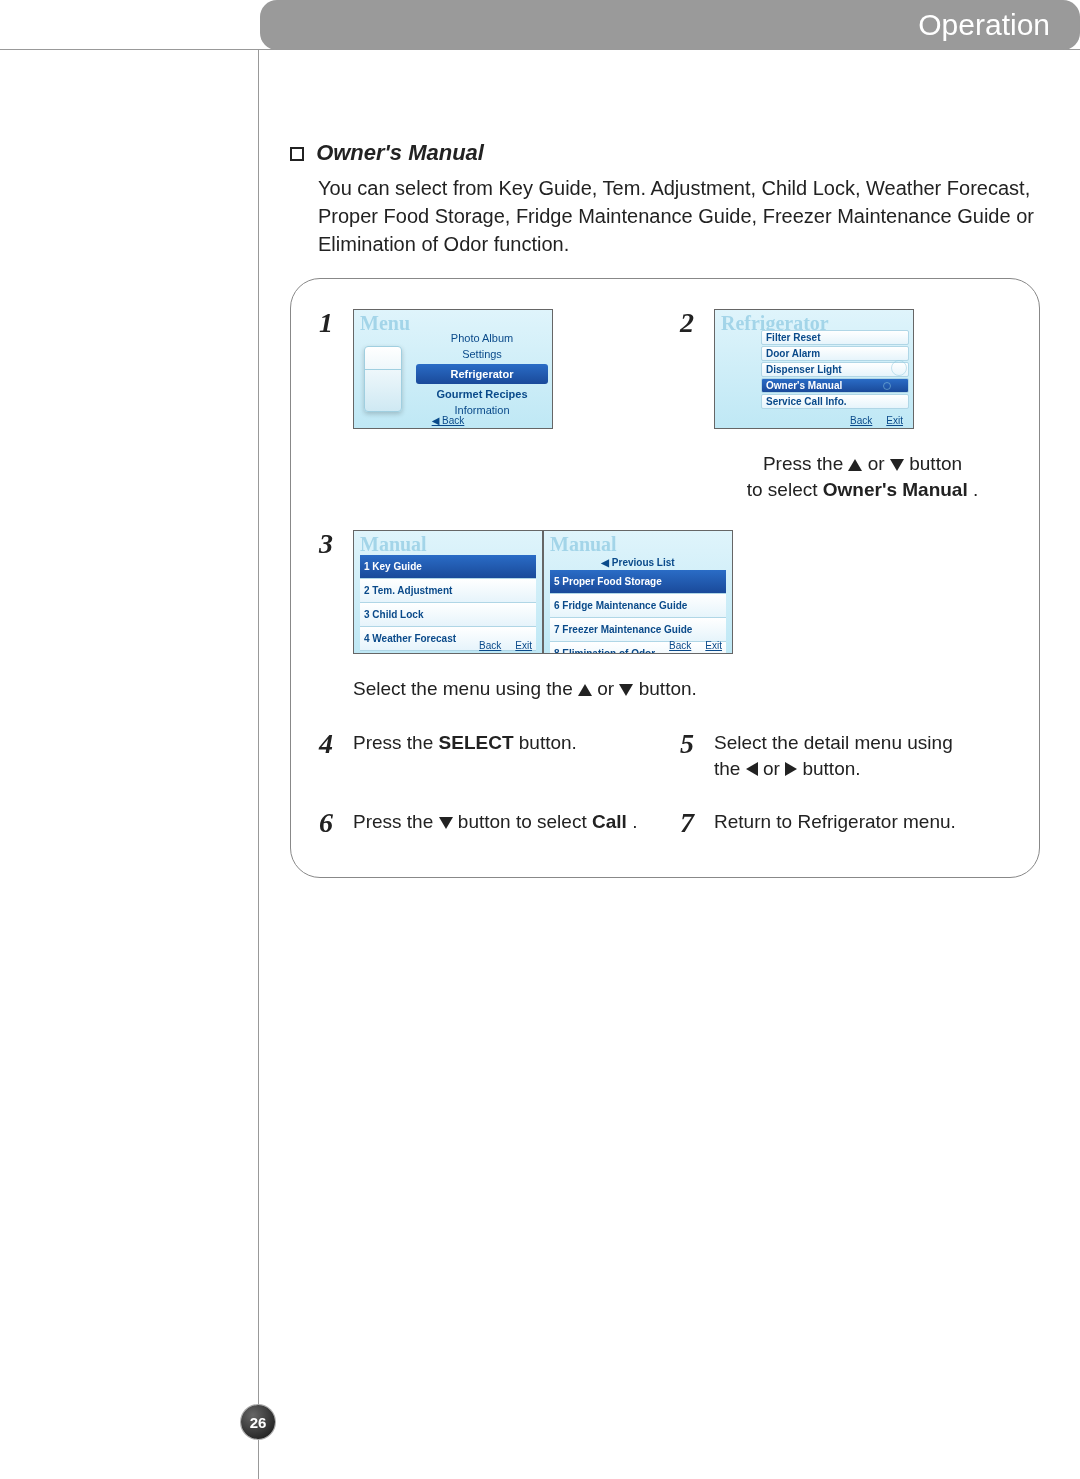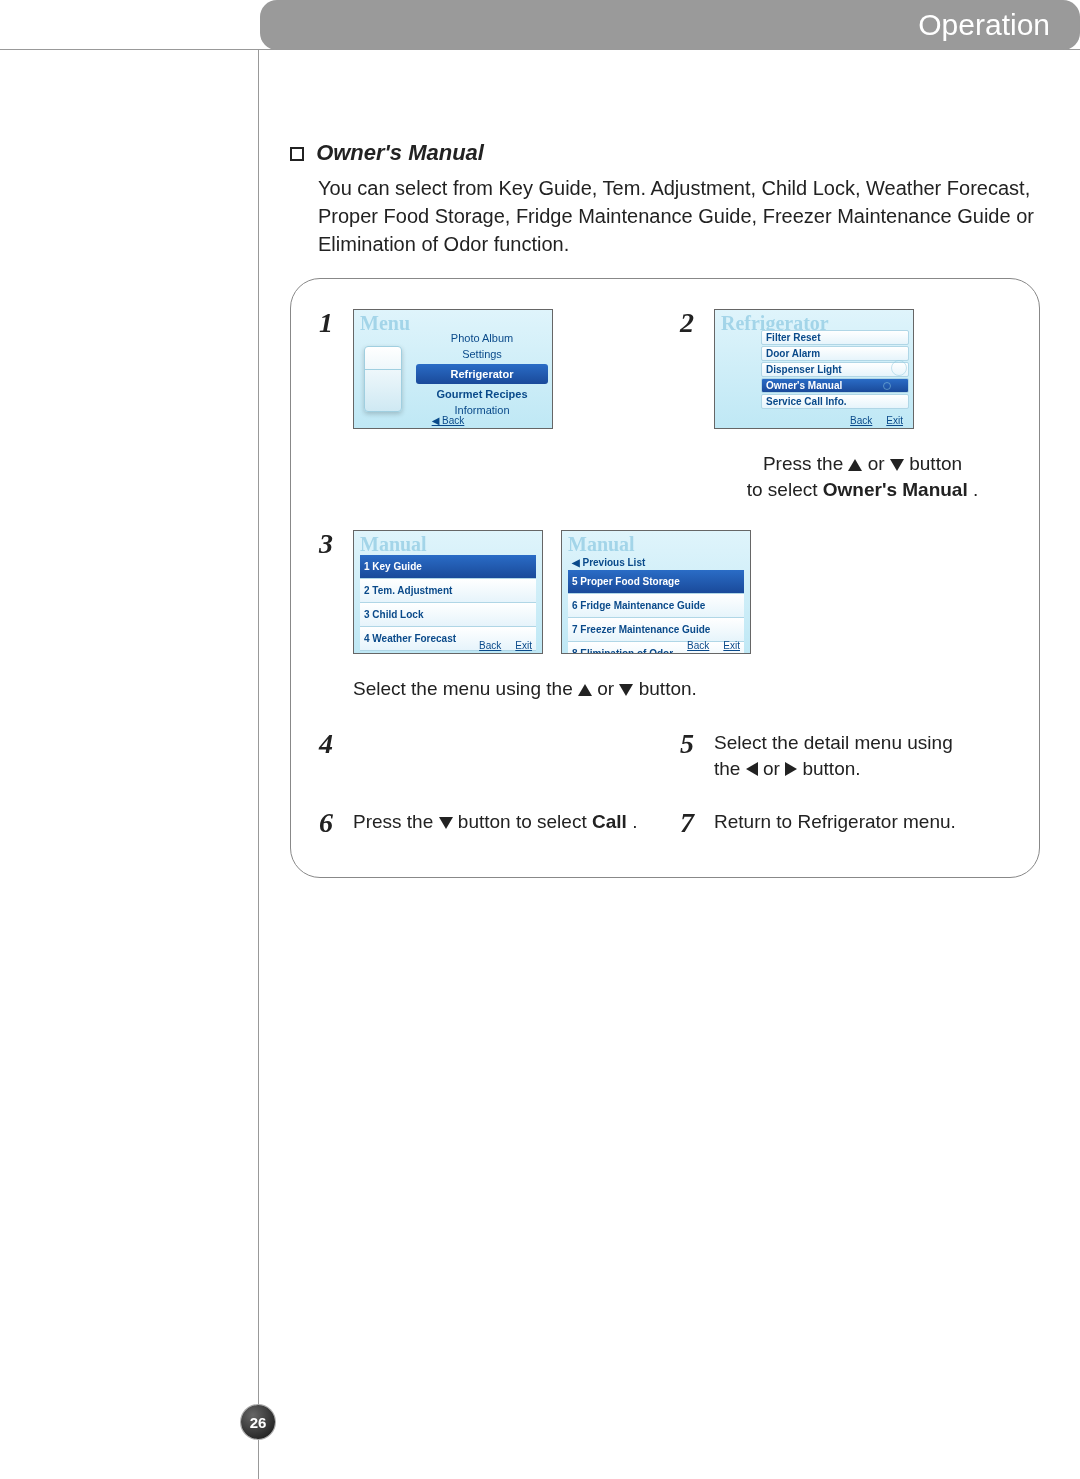--- a/index.html
+++ b/index.html
@@ -216,20 +216,21 @@
   }
   .lcd3 .msel {
     background: linear-gradient(#2a6cc6, #1a4a9a);
     color: #fff;
   }
   .lcd3 .mnav {
     color: #0a4a8a;
     font-size: 10px;
     padding: 2px 4px;
     font-weight: bold;
+    text-align: center;
   }
 
   .pagenum {
     position: absolute;
     left: 258px;
     bottom: 40px;
     transform: translateX(-50%);
     width: 34px; height: 34px;
     border-radius: 50%;
     background: radial-gradient(circle at 35% 30%, #666, #111);
@@ -308,21 +309,21 @@
           <b>Owner's Manual</b>
           <span> .</span>
         </div>
       </div>
     </div>
 
     <div class="steprow" style="margin-top:20px;">
       <div class="stepcol" style="flex-direction:column; flex:2;">
         <div style="display:flex; gap:12px;">
           <div class="stepnum">3</div>
-          <div class="lcds" style="display:flex; gap:18px;">
+          <div class="lcds" style="display:flex; ">
             <div class="lcd lcd3">
               <div class="corner">Manual</div>
               <div class="mlist">
                 <div class="mrow msel">1 Key Guide</div>
                 <div class="mrow">2 Tem. Adjustment</div>
                 <div class="mrow">3 Child Lock</div>
                 <div class="mrow">4 Weather Forecast</div>
                 <div class="mnav">▶ Next List</div>
               </div>
               <div class="footer">
@@ -352,20 +353,25 @@
           <span> or </span>
           <span class="tri tri-down"></span>
           <span> button.</span>
         </div>
       </div>
     </div>
 
     <div class="steprow" style="margin-top:26px;">
       <div class="stepcol">
         <div class="stepnum">4</div>
+        <div class="steptext">
+          <span>Press the </span>
+          <b>SELECT</b>
+          <span> button.</span>
+        </div>
       </div>
       <div class="stepcol">
         <div class="stepnum">5</div>
         <div class="steptext">
           <span>Select the detail menu using</span><br>
           <span>the </span>
           <span class="tri tri-left"></span>
           <span> or </span>
           <span class="tri tri-right"></span>
           <span> button.</span>

